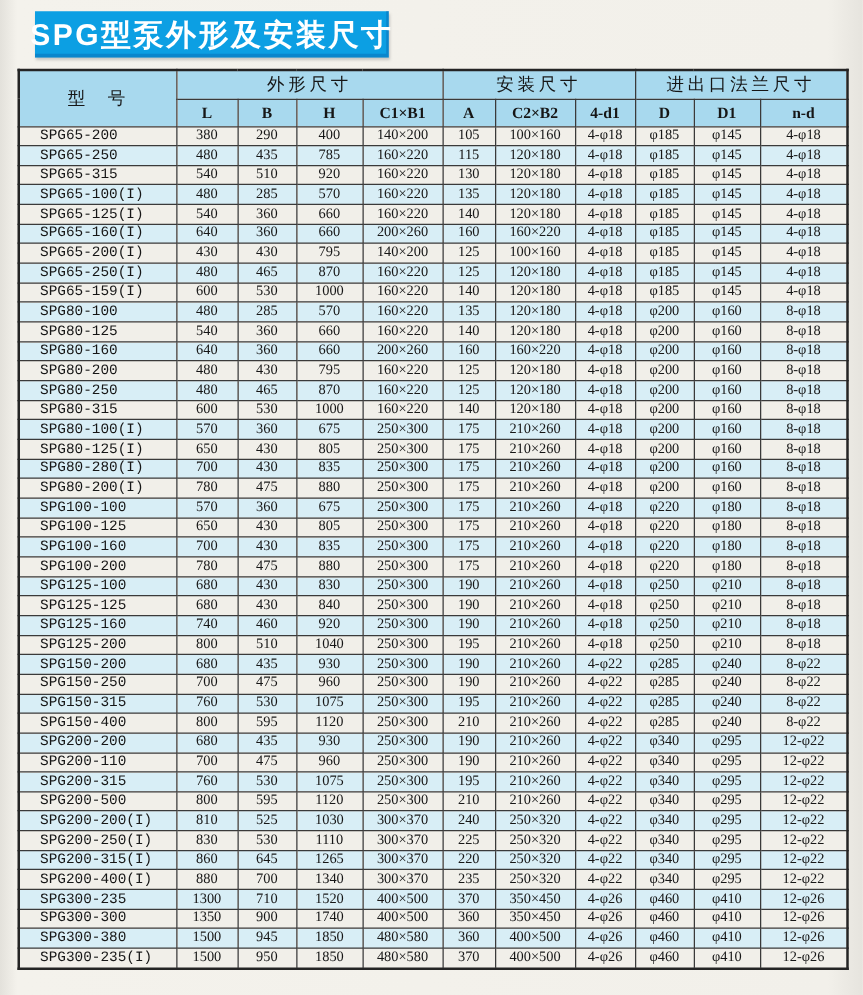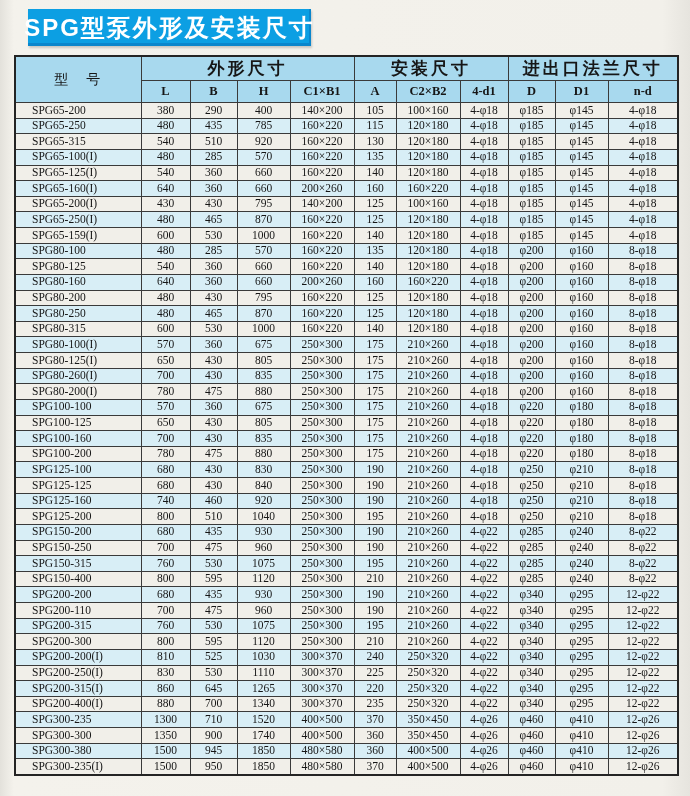--- a/index.html
+++ b/index.html
@@ -33,32 +33,32 @@
     padding: 0; margin: 0;
     text-align: center; vertical-align: middle;
     color: #161616;
     white-space: nowrap; overflow: hidden;
   }
   thead th { background: #a8d9ee; }
   thead tr.group-row { height: 23px; margin-top: 17px; }
   thead tr.sub-row { height: 22px; }
   th.group-h {
     font-family: "Liberation Sans", "DejaVu Sans", sans-serif;
-    font-size: 17px; font-weight: bold; letter-spacing: 3px;
+    font-size: 14px; font-weight: normal; letter-spacing: 3px;
   }
   th.model-h {
     font-family: "Liberation Sans", "DejaVu Sans", sans-serif;
     font-size: 14px; font-weight: normal; letter-spacing: 2px;
   }
   th.sub-h {
     font-family: "Liberation Serif", "DejaVu Serif", serif;
     font-size: 12.5px; font-weight: bold;
   }
   tbody td { font-size: 11.5px; line-height: 1; }
-  tbody td.model { text-align: left; padding-left: 16px; }
+  tbody td.model { text-align: left; padding-left: 16px; font-family: Liberation Mono, monospace; }
   tbody tr.alt td { background: #d8eef6; }
 </style>
 </head>
 <body>
 
 <div class="page">
 
   <div class="title-banner">
     <span>SPG型泵外形及安装尺寸</span>
   </div>
@@ -313,21 +313,21 @@
           <td>805</td>
           <td>250×300</td>
           <td>175</td>
           <td>210×260</td>
           <td>4-φ18</td>
           <td>φ200</td>
           <td>φ160</td>
           <td>8-φ18</td>
         </tr>
         <tr class="alt">
-          <td class="model">SPG80-260(I)</td>
+          <td class="model">SPG80-280(I)</td>
           <td>700</td>
           <td>430</td>
           <td>835</td>
           <td>250×300</td>
           <td>175</td>
           <td>210×260</td>
           <td>4-φ18</td>
           <td>φ200</td>
           <td>φ160</td>
           <td>8-φ18</td>
@@ -534,21 +534,21 @@
           <td>1075</td>
           <td>250×300</td>
           <td>195</td>
           <td>210×260</td>
           <td>4-φ22</td>
           <td>φ340</td>
           <td>φ295</td>
           <td>12-φ22</td>
         </tr>
         <tr>
-          <td class="model">SPG200-300</td>
+          <td class="model">SPG200-500</td>
           <td>800</td>
           <td>595</td>
           <td>1120</td>
           <td>250×300</td>
           <td>210</td>
           <td>210×260</td>
           <td>4-φ22</td>
           <td>φ340</td>
           <td>φ295</td>
           <td>12-φ22</td>

